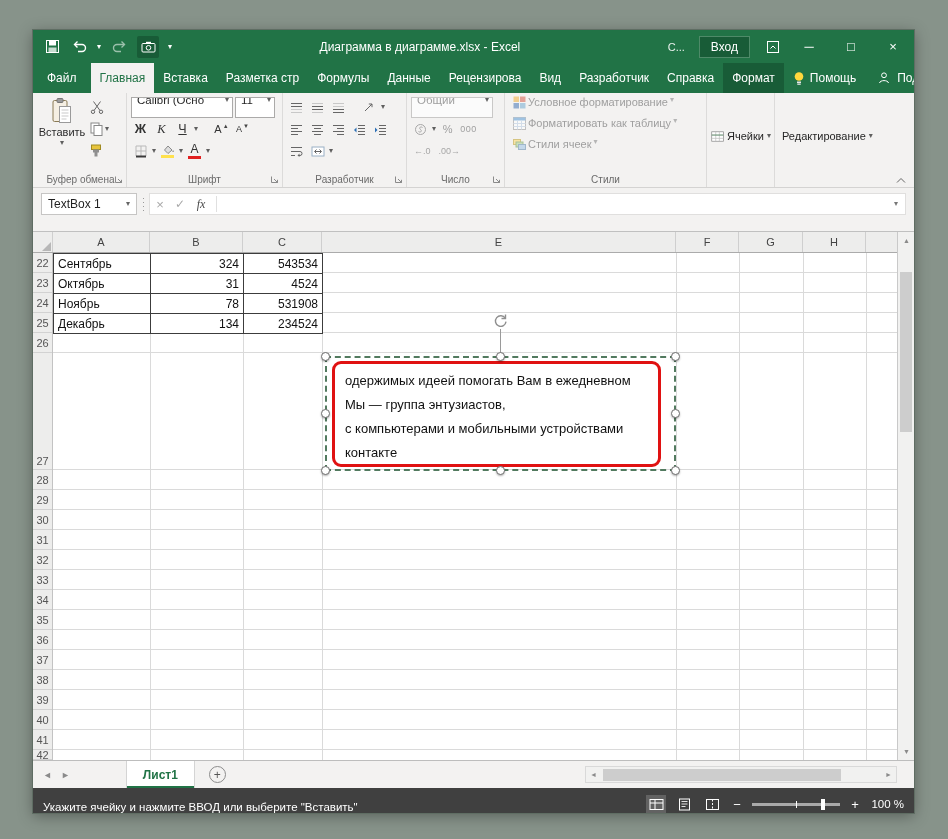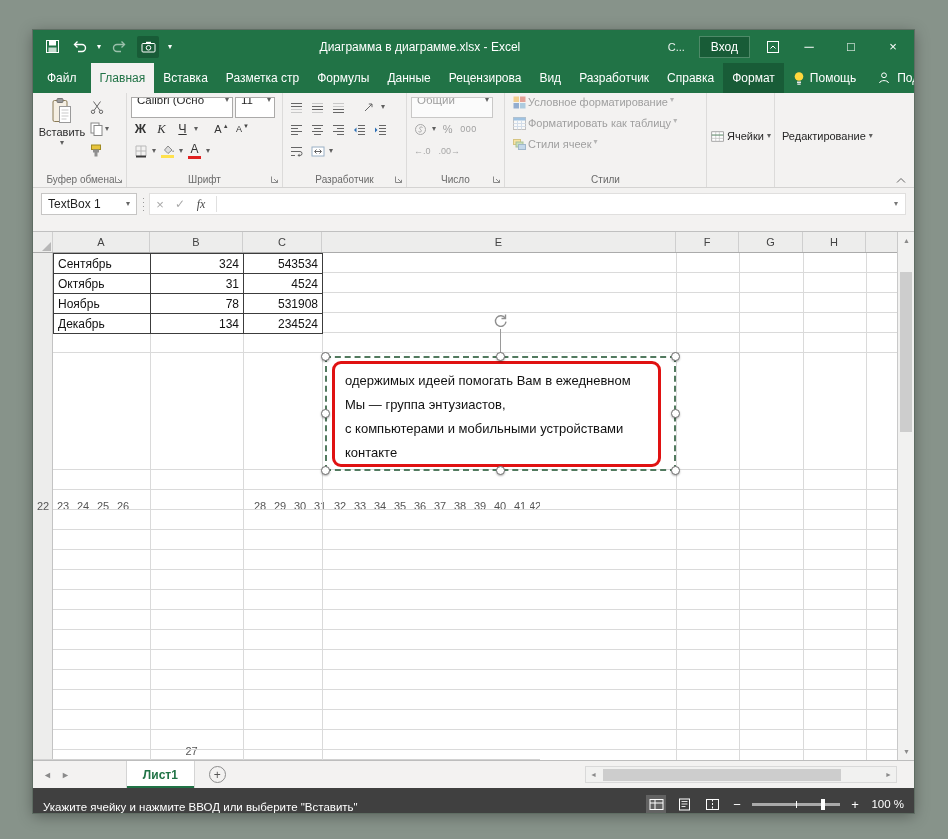--- a/index.html
+++ b/index.html
@@ -78,21 +78,21 @@
   .fexp{width:18px;text-align:center;color:#777}
 
   
   .sheet-area{flex:0 0 528px;position:relative;background:#fff}
   .colheads{position:absolute;left:0;top:0;height:21px;width:864px;display:flex;background:#ededec;border-bottom:1px solid #ababab;font-size:11px;color:#444}
   .ch{display:flex;align-items:center;justify-content:center;border-right:1px solid #cfcfcf;height:100%}
   .ch.corner{width:20px;position:relative;background:#ededec}
   .tri{position:absolute;right:1px;bottom:1px;width:0;height:0;border-left:9px solid transparent;border-bottom:9px solid #b7b7b7}
   .ch.filler{flex:1;border-right:none}
   .grid{position:absolute;left:0;top:21px;width:864px;height:507px;overflow:hidden;background:#fff}
-  .rowheads{position:absolute;left:0;top:0;width:20px;height:507px;background:#ededec;border-right:1px solid #c3c3c3;display:flex;flex-direction:row}
+  .rowheads{position:absolute;left:0;top:0;width:20px;height:507px;background:#ededec;border-right:1px solid #c3c3c3;display:flex;flex-direction:column}
   .rh{display:flex;align-items:center;justify-content:center;font-size:11px;color:#555;border-bottom:1px solid #d2d2d2;overflow:hidden}
   .h20{flex:0 0 20px}.h117{flex:0 0 117px}.h10{flex:0 0 10px}
   .rh.bottom{align-items:flex-end;padding-bottom:2px}
   .gridbody{position:absolute;left:20px;top:0;width:844px;height:507px}
   .gl{border-bottom:1px solid #dadada}
   .vline{position:absolute;top:0;width:1px;height:507px;background:#dadada}
   .dtable{position:absolute;left:0;top:0;border-top:1px solid #3c3c3c;border-left:1px solid #3c3c3c;background:#fff}
   .drow{display:flex;height:20px}
   .dc{border-right:1px solid #3c3c3c;border-bottom:1px solid #3c3c3c;font-size:12px;display:flex;align-items:center;background:#fff;color:#111}
   .dc.name{width:97px;padding-left:4px}

